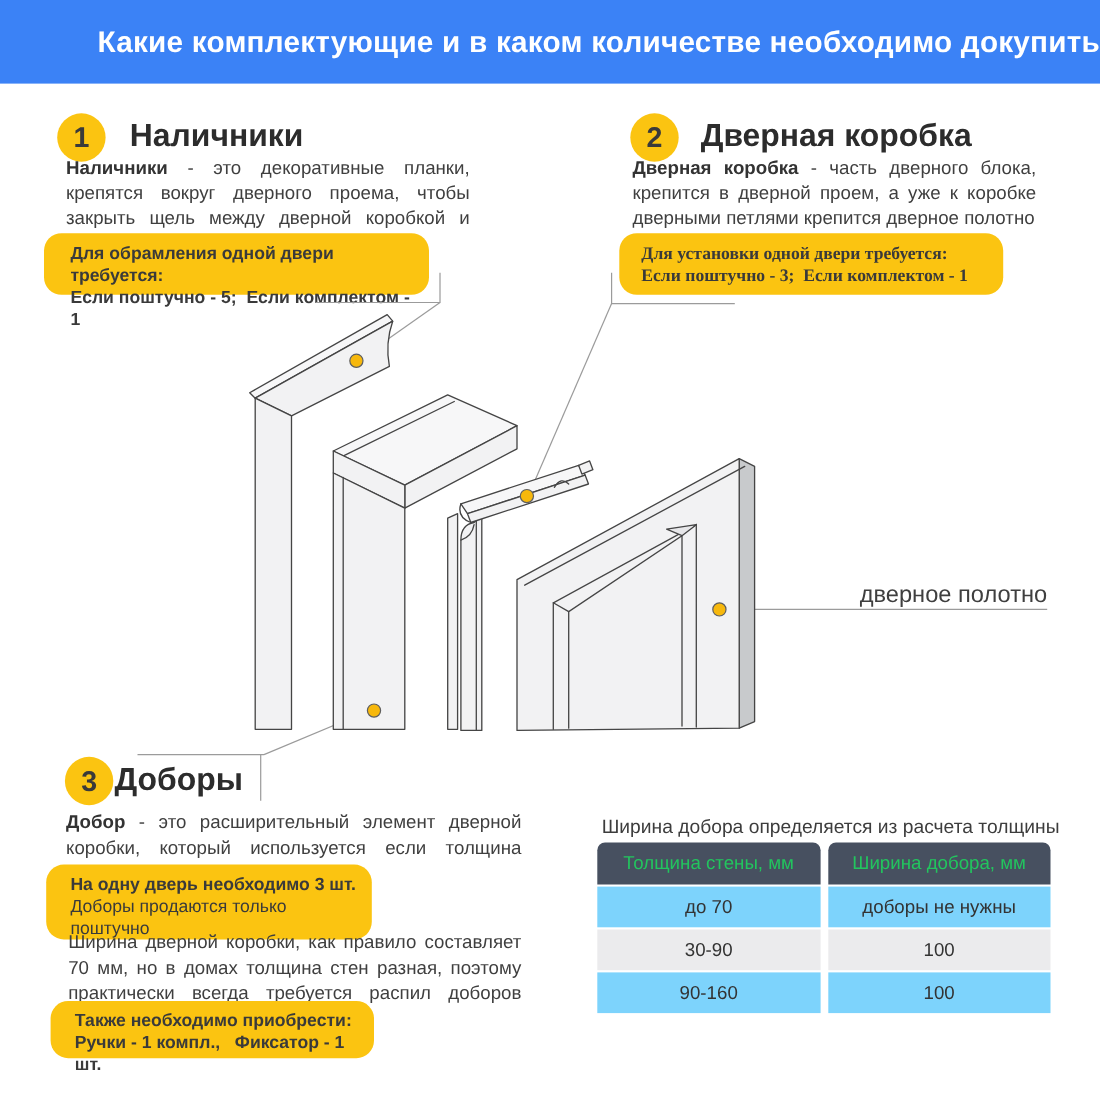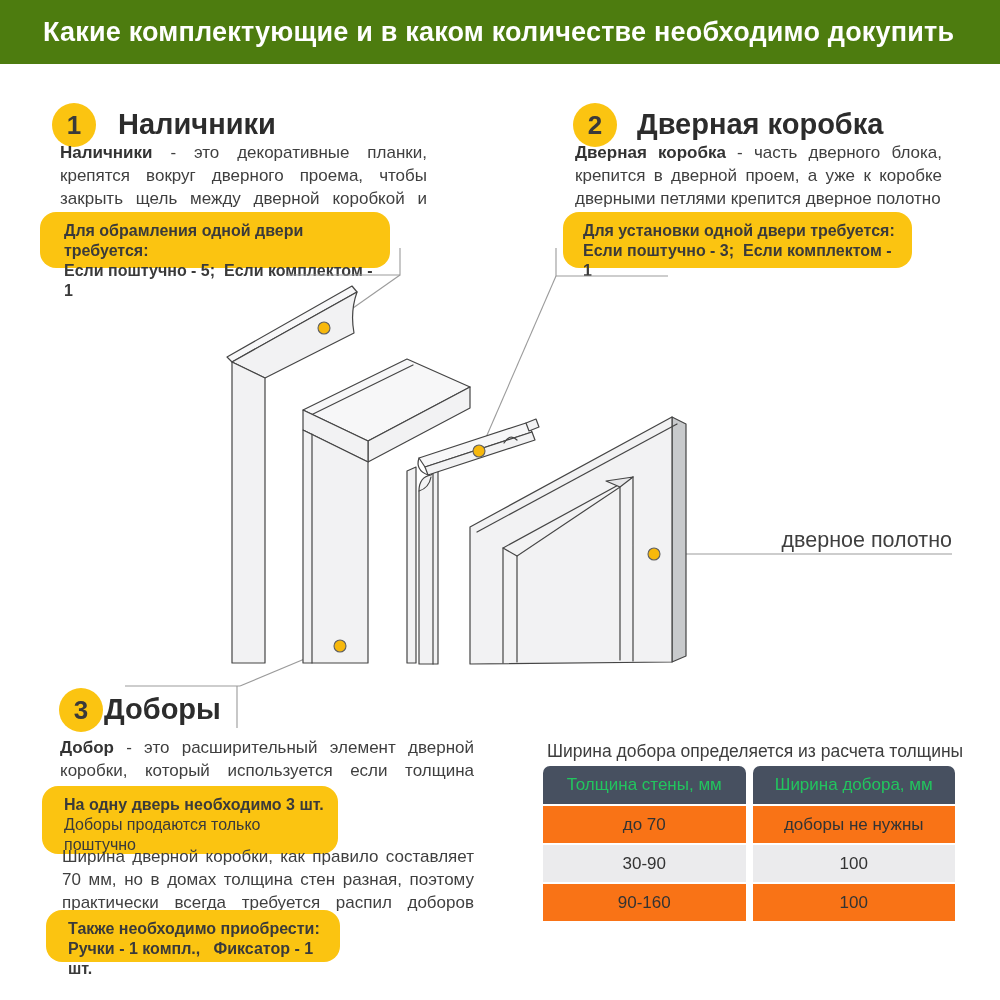--- a/index.html
+++ b/index.html
@@ -1,21 +1,21 @@
 <!DOCTYPE html>
 <html><head>
 <meta charset="utf-8">
 <style>
   html,body{margin:0;padding:0;background:#ffffff;}
   body{font-family:"Liberation Sans",sans-serif;}
   #stage{position:relative;width:1000px;height:1000px;background:#ffffff;overflow:hidden;}
 
   
-  .page-header{position:absolute;left:0;top:0;width:1000px;height:64px;background:#4d7c0f;
-    display:flex;align-items:center;}
+  .page-header{position:absolute;left:0;top:0;width:1000px;height:76px;background:#3b82f6;
+    display:flex;align-items:center;justify-content:flex-end;}
   .page-header h1{margin:0;padding-left:43px;font-size:27px;font-weight:bold;color:#ffffff;letter-spacing:.2px;}
 
   
   .badge{position:absolute;width:44px;height:44px;border-radius:50%;background:#fbc411;
     display:flex;align-items:center;justify-content:center;font-size:26px;font-weight:bold;color:#3a3a3a;}
 
   .sec-title{position:absolute;font-size:29px;font-weight:bold;color:#2c2c2c;line-height:36px;}
 
   .para{position:absolute;font-size:17px;line-height:23px;color:#3f3f3f;text-align:justify;}
   .para .lead{font-weight:bold;color:#333;}
@@ -26,21 +26,21 @@
   .note .l2{font-weight:bold;}
   .note.mixed .l2{font-weight:normal;}
 
   
   .tbl-caption{position:absolute;left:547px;top:741px;font-size:17.5px;color:#3d3d3d;}
   .tbl{position:absolute;left:543px;top:766px;width:412px;display:grid;
     grid-template-columns:1fr 1fr;column-gap:7px;row-gap:2px;}
   .tbl .th{background:#475060;color:#22c55e;height:38px;border-radius:7px 7px 0 0;
     display:flex;align-items:center;justify-content:center;font-size:17px;}
   .tbl .td{height:37px;display:flex;align-items:center;justify-content:center;
-    font-size:17px;color:#333333;background:#f97316;}
+    font-size:17px;color:#333333;background:#7dd3fc;}
   .tbl .td.alt{background:#ebebed;}
   .tbl .td.last{border-radius:0 0 7px 7px;}
 
   
   .diagram{position:absolute;left:0;top:240px;width:1000px;height:500px;}
   .face{fill:#f2f2f3;stroke:#454545;stroke-width:1.2;stroke-linejoin:round;}
   .face-top{fill:#f7f7f8;stroke:#454545;stroke-width:1.2;stroke-linejoin:round;}
   .face-side{fill:#c8cacc;stroke:#454545;stroke-width:1.2;stroke-linejoin:round;}
   .edge{fill:none;stroke:#454545;stroke-width:1.2;stroke-linecap:round;}
   .leader{fill:none;stroke:#9b9b9b;stroke-width:1.1;}
@@ -64,21 +64,21 @@
   <div class="note" style="left:40px;top:212px;width:350px;height:56px;padding-left:24px;">
     <div class="l1">Для обрамления одной двери требуется:</div>
     <div class="l2">Если поштучно - 5;&nbsp; Если комплектом - 1</div>
   </div>
 
   <div class="badge" style="left:573px;top:103px;">
     <span>2</span>
   </div>
   <div class="sec-title" style="left:637px;top:106px;">Дверная коробка</div>
   <p class="para" style="left:575px;top:141px;width:367px;margin:0;"><span class="lead">Дверная коробка</span> <span>- часть дверного блока, крепится в дверной проем, а уже к коробке дверными петлями крепится дверное полотно</span></p>
-  <div class="note" style="left:563px;top:212px;width:349px;height:56px;padding-left:20px;">
+  <div class="note" style="left:563px;top:212px;width:349px;height:56px;padding-left:20px;font-family:Liberation Serif, serif;">
     <div class="l1">Для установки одной двери требуется:</div>
     <div class="l2">Если поштучно - 3;&nbsp; Если комплектом - 1</div>
   </div>
 
   <svg class="diagram" viewBox="0 240 1000 500">
 
     <path class="leader" d="M400,248 L400,275 L287,275"></path>
     <path class="leader" d="M400,275 L326,327"></path>
     <path class="leader" d="M556,248 L556,276 L668,276"></path>
     <path class="leader" d="M556,276 L481,449"></path>

